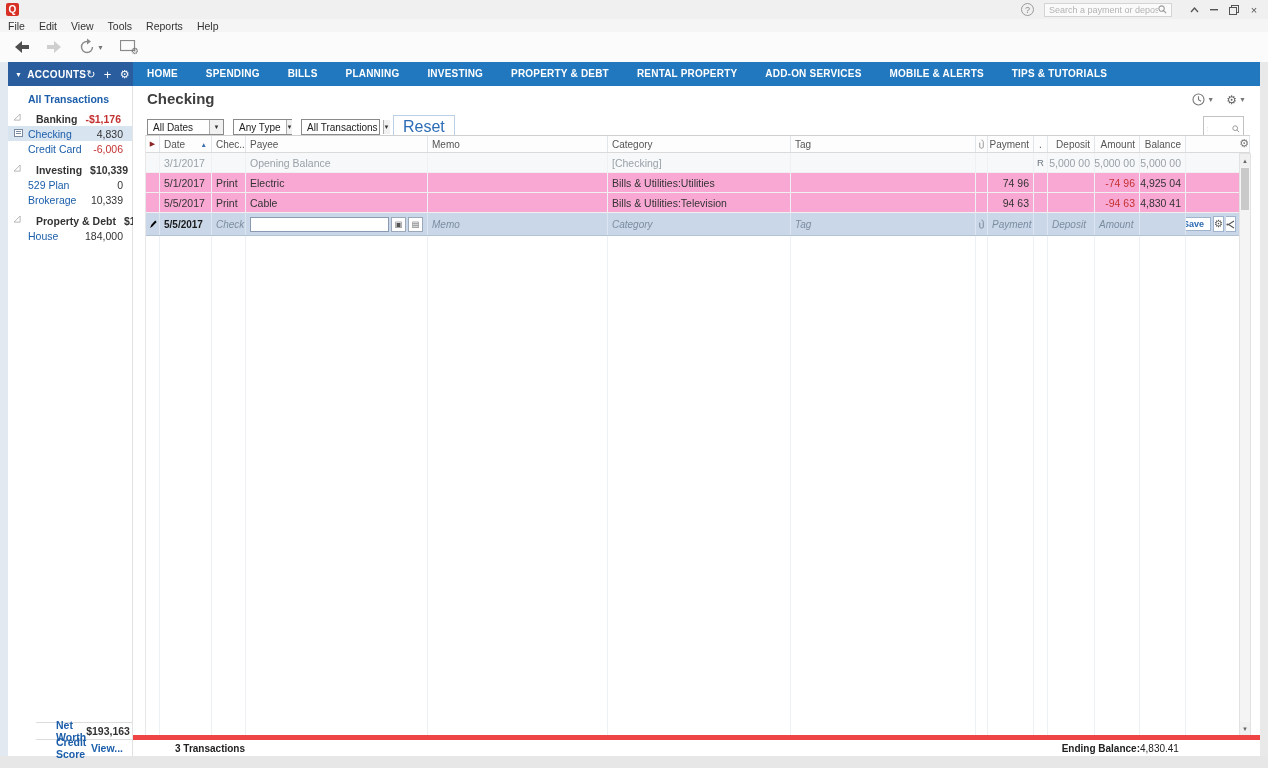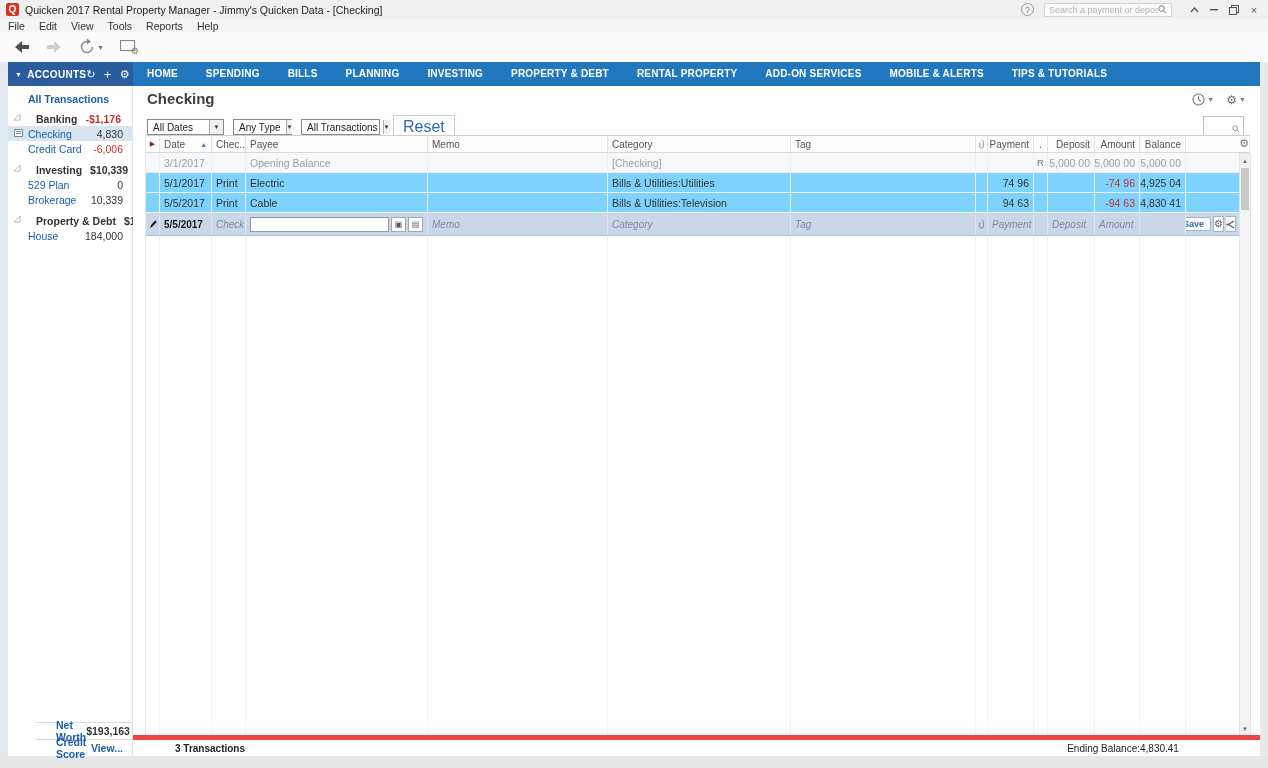--- a/index.html
+++ b/index.html
@@ -84,21 +84,21 @@
   .grid { display:grid; grid-template-columns:14px 52px 34px 182px 180px 183px 185px 12px 46px 14px 47px 45px 46px minmax(0,1fr); }
   .cell { padding:0 4px; border-right:1px solid #eef1f4; height:100%; display:flex; align-items:center; white-space:nowrap; overflow:hidden; }
   .cell.num { justify-content:flex-end; }
   .cell.ctr { justify-content:center; padding:0 1px; }
   .reg-head { height:17px; border-bottom:1px solid #dadada; font-size:10px; color:#555; background:#fdfdfd; }
   .reg-head .cell { border-right-color:#e2e6ea; }
   .sort-asc { margin-left:auto; font-size:6.5px; color:#3b6fae; }
   .flag-glyph { color:#8e2323; font-size:7px; }
   .head-gear { position:absolute; right:1px; top:2px; font-size:11px; color:#777; line-height:1; }
 
-  .reg-row { height:20px; font-size:10.5px; color:#333; border-bottom:1px solid #f0f0f0; background:#7dd3fc; }
+  .reg-row { height:20px; font-size:10.5px; color:#333; border-bottom:1px solid #f0f0f0; background:#f9a8d4; }
   .row-muted { background:#f6f8fa; }
   .row-muted .cell { color:#9aa1a8; }
   .red { color:#c43131; }
 
   .editrow { height:23px; background:#c9d7e8; border-bottom:1px solid #b3c3d6; font-size:10px; color:#222; }
   .editrow .cell { border-right-color:rgba(255,255,255,.35); }
   .ph { font-style:italic; color:#7d8da0; }
   .edit-date { font-weight:bold; color:#1a1a1a; }
   .payee-edit { gap:2px; }
   .payee-edit input { flex:1; min-width:0; height:15px; border:1px solid #8a9ab0; font-size:10px; padding:0 3px; outline:none; background:#fff; font-family:"Liberation Sans",sans-serif; }
@@ -114,33 +114,32 @@
   
   .vscroll { position:absolute; left:1093px; top:17px; width:12px; height:583px; background:#f4f4f4; border:1px solid #e2e2e2; }
   .vs-btn { height:13px; display:flex; align-items:center; justify-content:center; font-size:6px; color:#666; background:#f0f0f0; }
   .vs-btn.down { position:absolute; bottom:0; left:0; right:0; }
   .vs-thumb { position:absolute; top:14px; left:1px; right:1px; height:42px; background:#c9c9c9; }
 
   
   .main-footer { position:absolute; bottom:0; left:0; right:0; height:21px; border-top:5px solid #ef4444; display:flex; align-items:center; font-size:10px; background:#fff; color:#222; }
   .mf-count { margin-left:42px; font-weight:bold; }
   .mf-right { margin-left:auto; display:flex; align-items:center; }
-  .mf-endlabel { font-weight:normal; }
+  .mf-endlabel { font-weight:bold; }
   .mf-endval { width:92px; text-align:left; margin-right:28px; }
 
   .bottomstrip { height:12px; background:#e7e7e7; }
 
   svg { display:block; }
 </style>
 </head>
 <body>
 
 <div class="titlebar">
   <div class="qlogo">Q</div>
-  <span class="tb-title">Quicken 2017 Rental Property Manager - Jimmy's Quicken Data - [Checking]</span>
   <div class="tb-spacer"></div>
   <div class="help-circle">?</div>
   <div class="tb-search">
     <input type="text" placeholder="Search a payment or deposit" style="">
     <svg width="9" height="9" viewBox="0 0 10 10">
         <circle cx="4" cy="4" r="3" fill="none" stroke="#999" stroke-width="1.2"></circle>
         <line x1="6.2" y1="6.2" x2="9" y2="9" stroke="#999" stroke-width="1.2"></line>
       </svg>
   </div>
   <div class="winbtn">

